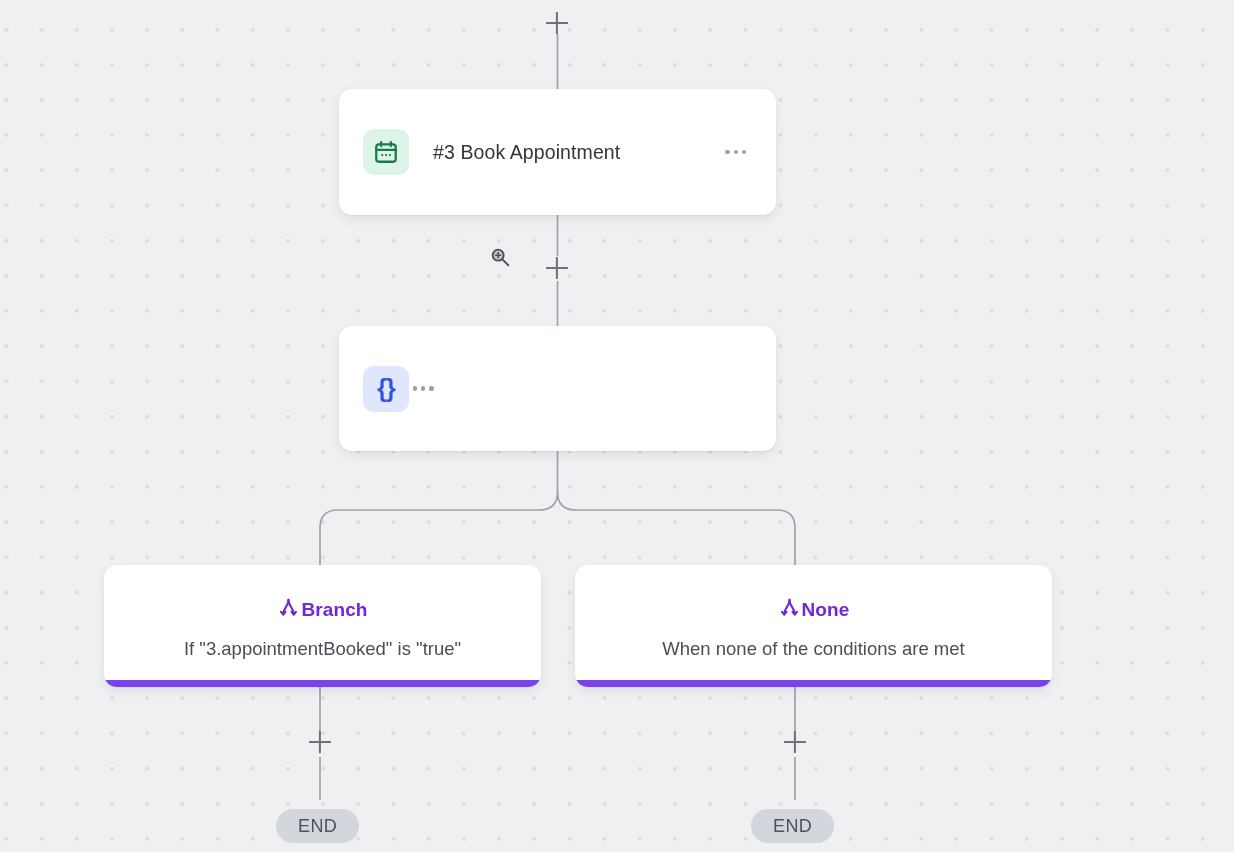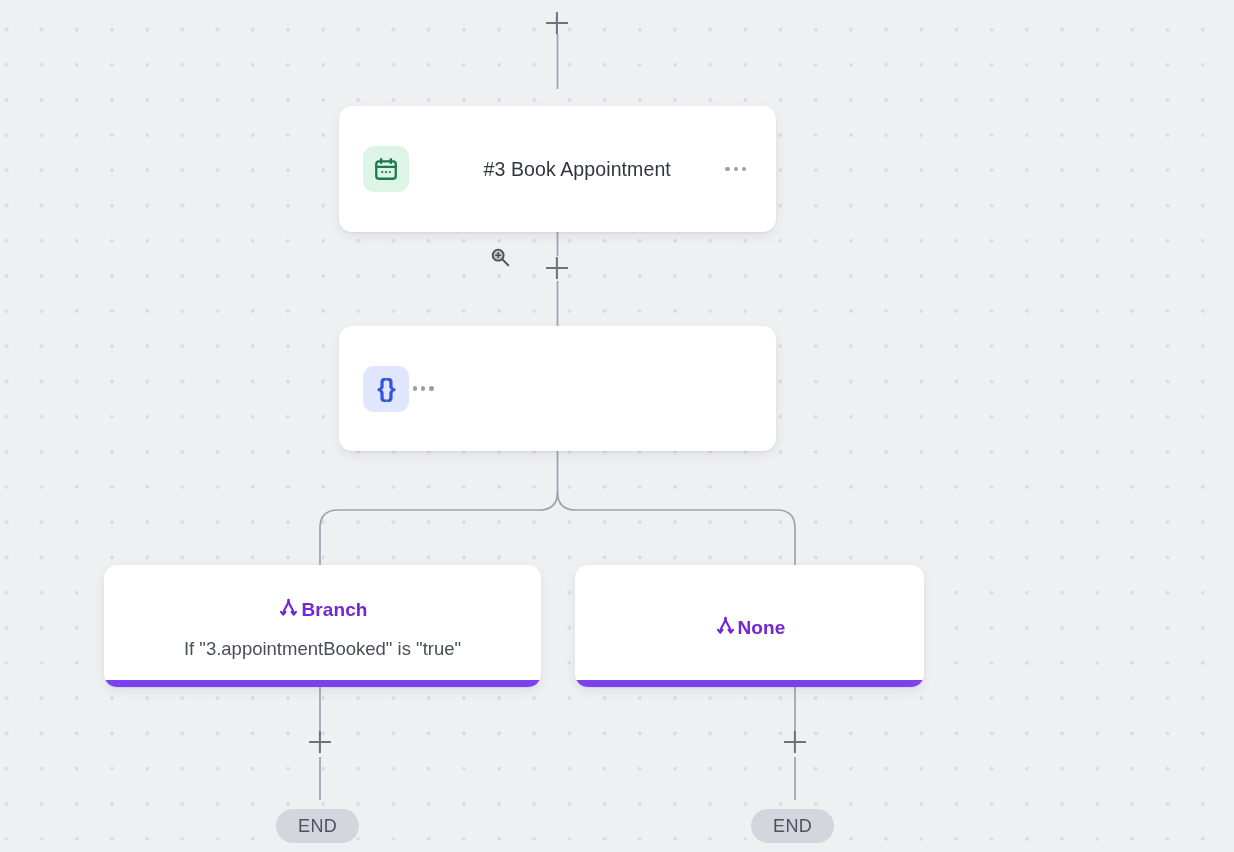--- a/index.html
+++ b/index.html
@@ -213,21 +213,21 @@
       <path d="M320 687 L320 731"></path>
       <path d="M795 687 L795 731"></path>
 
       <path d="M320 757 L320 800"></path>
       <path d="M795 757 L795 800"></path>
     </g>
   </svg>
 
   <div class="plus-btn" style="left:544px; top:10px;"></div>
 
-  <div class="node-card step-card" style="left:339px; top:106px; width:437px; height:126px;text-align:center;">
+  <div class="node-card step-card" style="left:339px; top:89px; width:437px; height:126px;">
     <div class="step-icon green">
       <svg width="26" height="26" viewBox="0 0 24 24" fill="none" stroke="#1a7a4e" stroke-width="2.1" stroke-linecap="round" stroke-linejoin="round">
         <rect x="3" y="5" width="18" height="16" rx="2.5"></rect>
         <path d="M3 10 H21"></path>
         <path d="M7.5 3 V6.5"></path>
         <path d="M16.5 3 V6.5"></path>
         <circle cx="8.5" cy="14.8" r="1.05" fill="#1a7a4e" stroke="none"></circle>
         <circle cx="12" cy="14.8" r="1.05" fill="#1a7a4e" stroke="none"></circle>
         <circle cx="15.5" cy="14.8" r="1.05" fill="#1a7a4e" stroke="none"></circle>
       </svg>
@@ -262,32 +262,33 @@
           <path d="M4.2 15.4 L6.5 18.4 L8.8 15.4"></path>
           <path d="M15.2 15.4 L17.5 18.4 L19.8 15.4"></path>
         </svg>
       </span>
       <span class="branch-name">Branch</span>
     </div>
     <div class="branch-desc">If "3.appointmentBooked" is "true"</div>
     <div class="branch-accent"></div>
   </div>
 
-  <div class="branch-card" style="left:575px; top:565px; width:349px; height:122px;">
+  <div class="branch-card" style="left:575px; top:565px; width:477px; height:122px;">
     <div class="branch-head">
       <span>
         <svg width="23" height="23" viewBox="0 0 24 24" fill="none" stroke="#7326d3" stroke-width="2.2" stroke-linecap="round" stroke-linejoin="round">
           <path d="M12 3 C12 10, 6.5 11, 6.5 18"></path>
           <path d="M12 3 C12 10, 17.5 11, 17.5 18"></path>
           <path d="M4.2 15.4 L6.5 18.4 L8.8 15.4"></path>
           <path d="M15.2 15.4 L17.5 18.4 L19.8 15.4"></path>
         </svg>
       </span>
       <span class="branch-name">None</span>
     </div>
+    <div class="branch-desc">When none of the conditions are met</div>
     <div class="branch-accent"></div>
   </div>
 
   <div class="plus-btn" style="left:307px; top:729px;"></div>
   <div class="plus-btn" style="left:782px; top:729px;"></div>
 
   <div class="end-pill" style="left:276px; top:800px;">END</div>
   <div class="end-pill" style="left:751px; top:800px;">END</div>
 
   <div id="cursor" style="left:489px; top:246px;">

